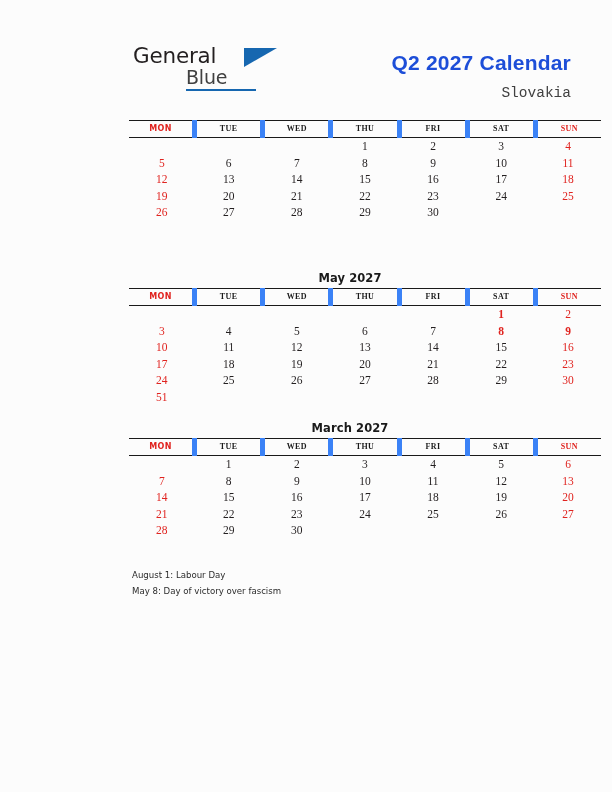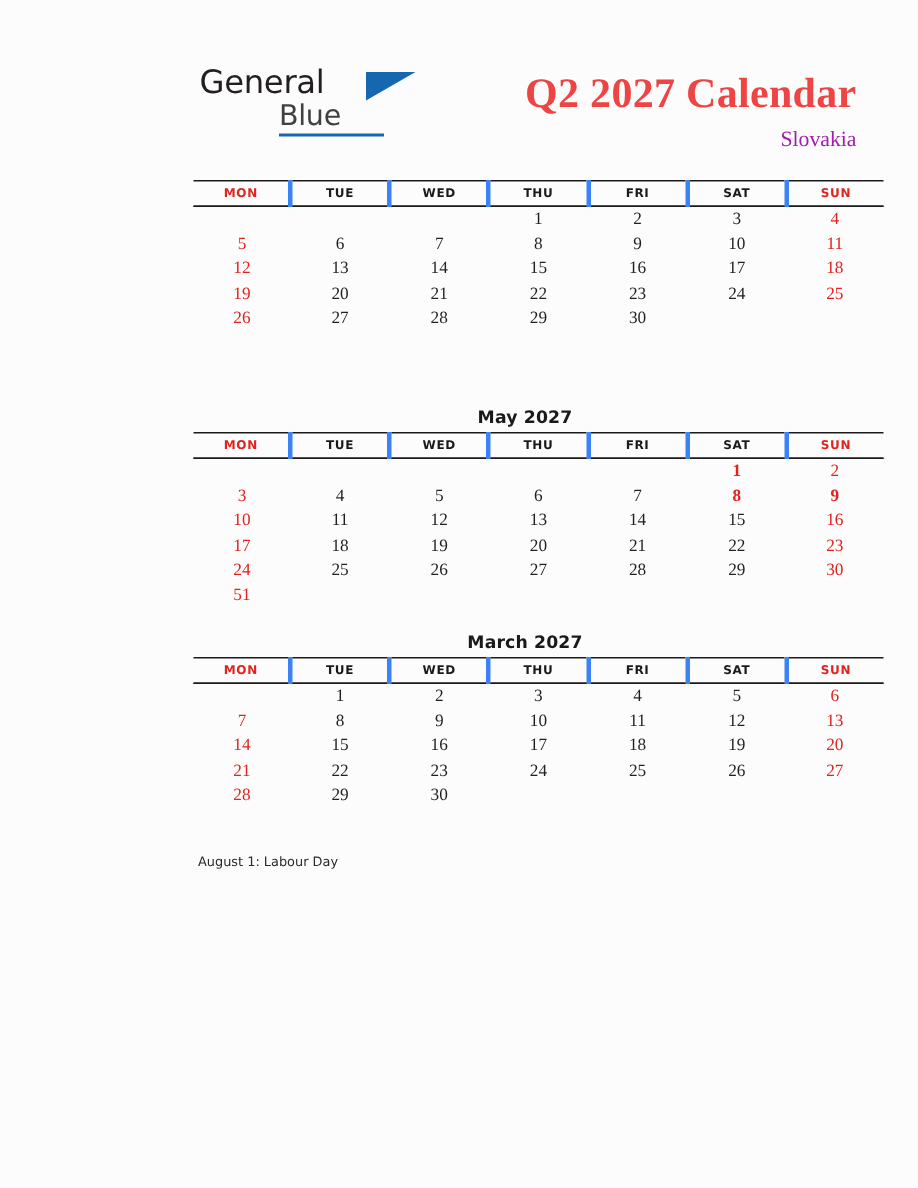--- a/index.html
+++ b/index.html
@@ -75,33 +75,33 @@
     background: #1667b0;
   }
 
   .title-block {
     position: absolute;
     right: 85px;
     top: 50px;
     text-align: right;
   }
   .title-main {
-    font-family: Liberation Serif, serif;
-    font-size: 28px;
+    font-family: Liberation Sans, sans-serif;
+    font-size: 21px;
     font-weight: bold;
-    color: #ef4444;
+    color: #1d4ed8;
     letter-spacing: 0.2px;
     line-height: 26px;
     white-space: nowrap;
   }
   .title-sub {
-    font-family: Liberation Serif, serif;
+    font-family: Liberation Mono, monospace;
     font-size: 14.5px;
     font-weight: normal;
-    color: #a21caf;
+    color: #404040;
     line-height: 22px;
     margin-top: 6px;
     white-space: nowrap;
   }
 
   
   .month {
     position: absolute;
     left: 85px;
     width: 442px;
@@ -139,21 +139,22 @@
     color: #1a1a1a;
     height: 16px;
     line-height: 16px;
     border-top: 1.4px solid #1a1a1a;
     border-bottom: 1.4px solid #1a1a1a;
   }
   table.cal thead th.wknd {
     color: #e0231f;
   }
   table.cal thead th + th {
-    border-left: 3px solid #3b82f6;
+    border-left: 5px solid #3b82f6;
+    font-family: Liberation Serif, serif;
   }
   table.cal tbody td {
     font-family: "Liberation Serif", serif;
     font-size: 11.5px;
     color: #231f20;
     height: 16.5px;
     line-height: 16.5px;
   }
   table.cal tbody td.wknd { color: #e0231f; }
   table.cal tbody td.hol  { color: #e0231f; font-weight: bold; }
@@ -393,15 +394,16 @@
             <td class="empty">&nbsp;</td>
             <td class="empty">&nbsp;</td>
             <td class="empty">&nbsp;</td>
           </tr>
         </tbody>
     </table>
   </div>
 
   <div class="holidays">
       <div class="holiday-line">August 1: Labour Day</div>
+      <div class="holiday-line">May 8: Day of victory over fascism</div>
     </div>
 
 </div>
 
 </body></html>

